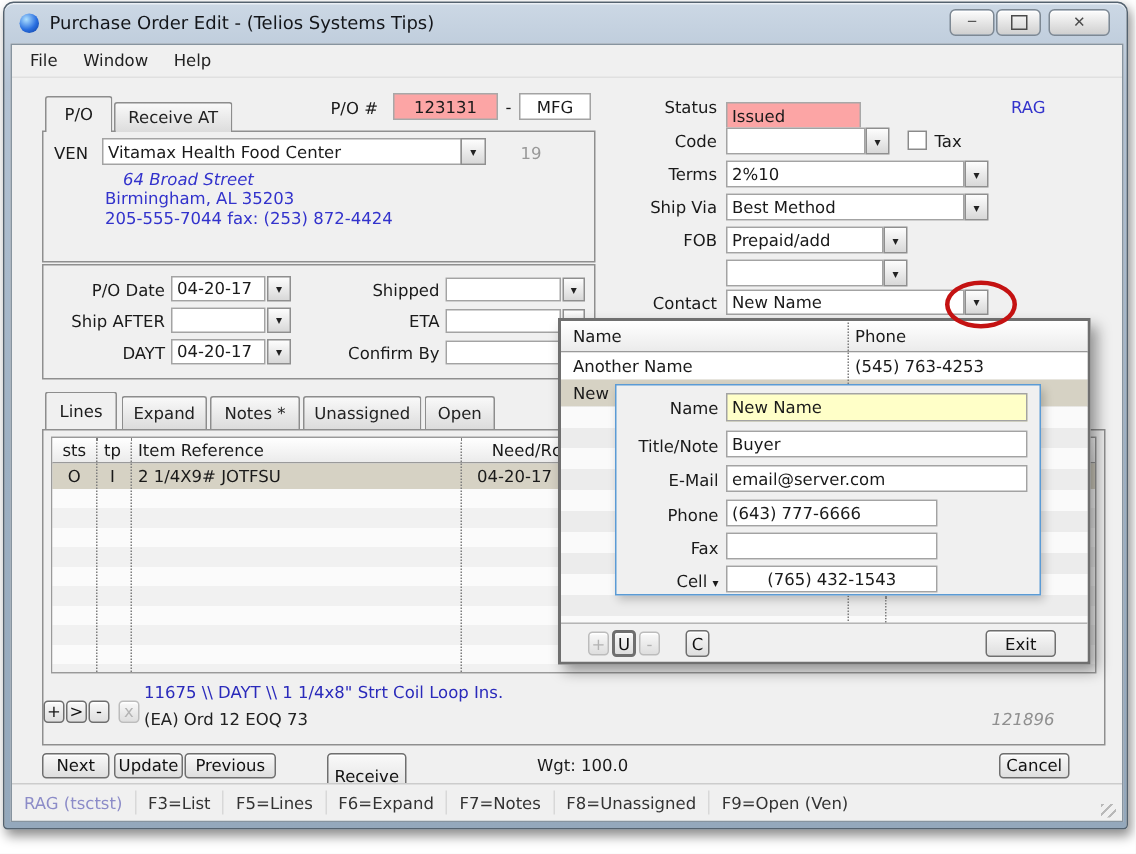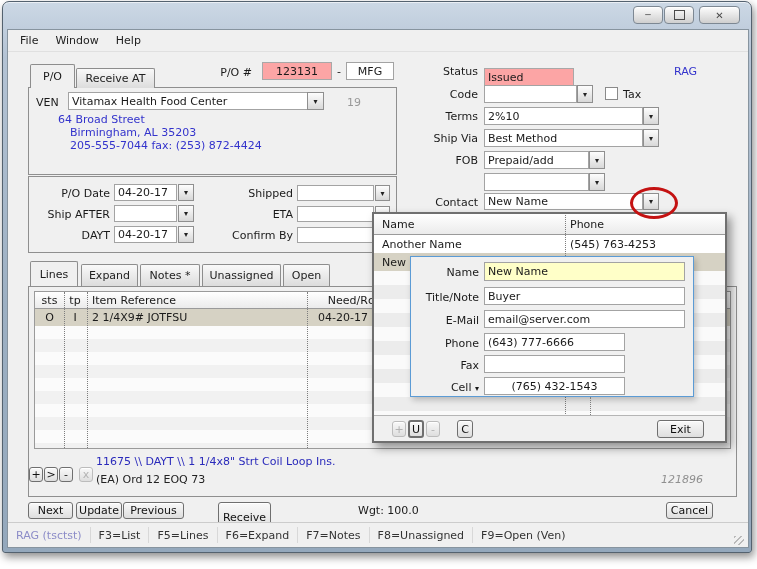--- a/index.html
+++ b/index.html
@@ -48,20 +48,24 @@
   .sbitem{padding:0 8px;border-right:1px solid #d8d8d8;height:16px;display:flex;align-items:center;color:#333;}
   .grip{background:repeating-linear-gradient(135deg,#b9b9b9 0 1.5px,transparent 1.5px 4.5px);}
   .ref{font-style:italic;color:#8f8f8f;}
 </style>
 </head>
 <body>
 
 <div class="stage">
 
   <div class="abs frame" style="left:2px;top:1px;width:750px;height:552px;"></div>
+  <div class="abs" style="left:2px;top:1px;width:750px;height:28px;">
+    <span class="abs appicon" style="left:11px;top:8px;"></span>
+    <span class="abs titletext" style="left:31px;top:7px;">Purchase Order Edit - (Telios Systems Tips)</span>
+  </div>
   <div class="abs winbtn" style="left:633px;top:6px;width:30px;">
     <span>─</span>
   </div>
   <div class="abs winbtn" style="left:664px;top:6px;width:30px;">
     <span style="width:9px;height:8px;border:1px solid #4a4a4a;display:block;"></span>
   </div>
   <div class="abs winbtn" style="left:699px;top:6px;width:41px;font-size:10px;font-weight:bold;">
     <span>✕</span>
   </div>
 
@@ -90,21 +94,21 @@
 
   <div class="abs panel" style="left:28px;top:87px;width:369px;height:88px;"></div>
   <span class="abs" style="left:36px;top:96px;">VEN</span>
   <div class="abs field" style="left:68px;top:92px;width:240px;height:18px;">
     <span>Vitamax Health Food Center</span>
   </div>
   <div class="abs dd" style="left:307px;top:92px;width:17px;height:18px;">
     <span>▾</span>
   </div>
   <span class="abs" style="left:347px;top:96px;color:#999;">19</span>
-  <span class="abs blue" style="left:58px;top:113px;">64 Broad Street</span>
+  <span class="abs blue" style="left:82px;top:113px;font-style:italic;">64 Broad Street</span>
   <span class="abs blue" style="left:70px;top:126px;">Birmingham, AL 35203</span>
   <span class="abs blue" style="left:70px;top:139px;">205-555-7044  fax: (253) 872-4424</span>
 
   <span class="abs lbl" style="left:390px;top:65px;width:88px;">Status</span>
   <div class="abs field ro" style="left:484px;top:68px;width:90px;height:18px;">
     <span>Issued</span>
   </div>
   <span class="abs blue" style="left:674px;top:65px;">RAG</span>
 
   <span class="abs lbl" style="left:390px;top:88px;width:88px;">Code</span>

